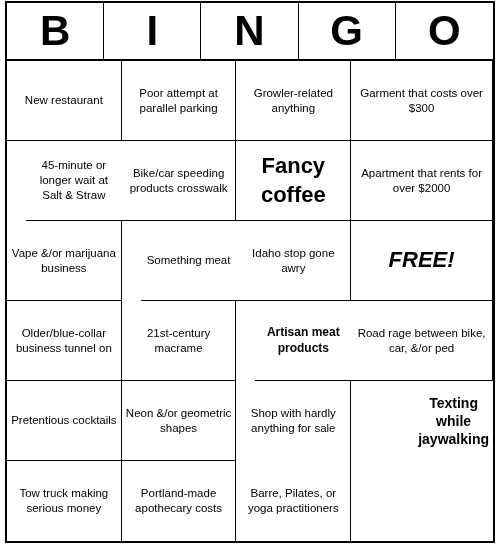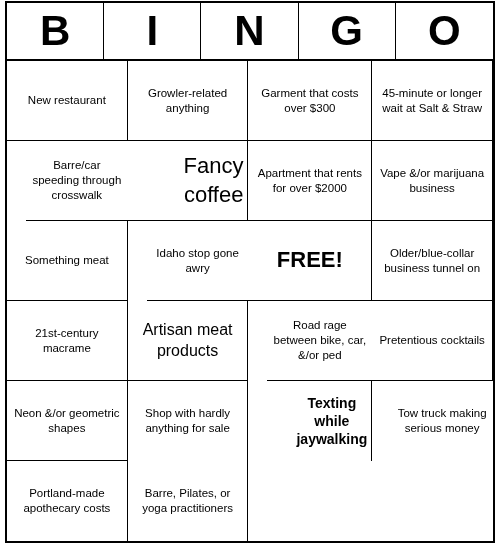--- a/index.html
+++ b/index.html
@@ -50,54 +50,55 @@
     }
     .bingo-cell:nth-child(5n) {
       border-right: none;
       margin-left: 19px;
     }
     .bingo-cell:nth-last-child(-n+5) {
       border-bottom: none;
     }
     .bingo-cell.large-text {
       font-size: 22px;
-      font-weight: normal;
-      text-align: right;
+      font-weight: bold;
     }
     .bingo-cell.free {
       font-size: 22px;
       font-weight: bold;
+      font-style: italic;
     }
     .bingo-cell.artisan {
-      font-size: 16px;
-      font-weight: normal;
+      font-size: 12px;
+      font-weight: bold;
     }
     .bingo-cell.texting {
       font-size: 14px;
       font-weight: bold;
       padding-left: 48px;
     }
   </style>
 </head>
 <body>
 
 <div class="bingo-card">
   <div class="bingo-header">
   <div class="bingo-letter">B</div>
       <div class="bingo-letter">I</div>
       <div class="bingo-letter">N</div>
       <div class="bingo-letter">G</div>
       <div class="bingo-letter">O</div>
     </div>
   <div class="bingo-grid">
   <div class="bingo-cell">New restaurant</div>
+      <div class="bingo-cell">Poor attempt at parallel parking</div>
       <div class="bingo-cell">Growler-related anything</div>
       <div class="bingo-cell">Garment that costs over $300</div>
       <div class="bingo-cell">45-minute or longer wait at Salt &amp; Straw</div>
-      <div class="bingo-cell">Barre/car speeding through crosswalk</div>
+      <div class="bingo-cell">Bike/car speeding products crosswalk</div>
       <div class="bingo-cell large-text">Fancy coffee</div>
       <div class="bingo-cell">Apartment that rents for over $2000</div>
       <div class="bingo-cell">Vape &amp;/or marijuana business</div>
       <div class="bingo-cell">Something meat</div>
       <div class="bingo-cell">Idaho stop gone awry</div>
       <div class="bingo-cell free">FREE!</div>
       <div class="bingo-cell">Older/blue-collar business tunnel on</div>
       <div class="bingo-cell">21st-century macrame</div>
       <div class="bingo-cell artisan">Artisan meat products</div>
       <div class="bingo-cell">Road rage between bike, car, &amp;/or ped</div>

